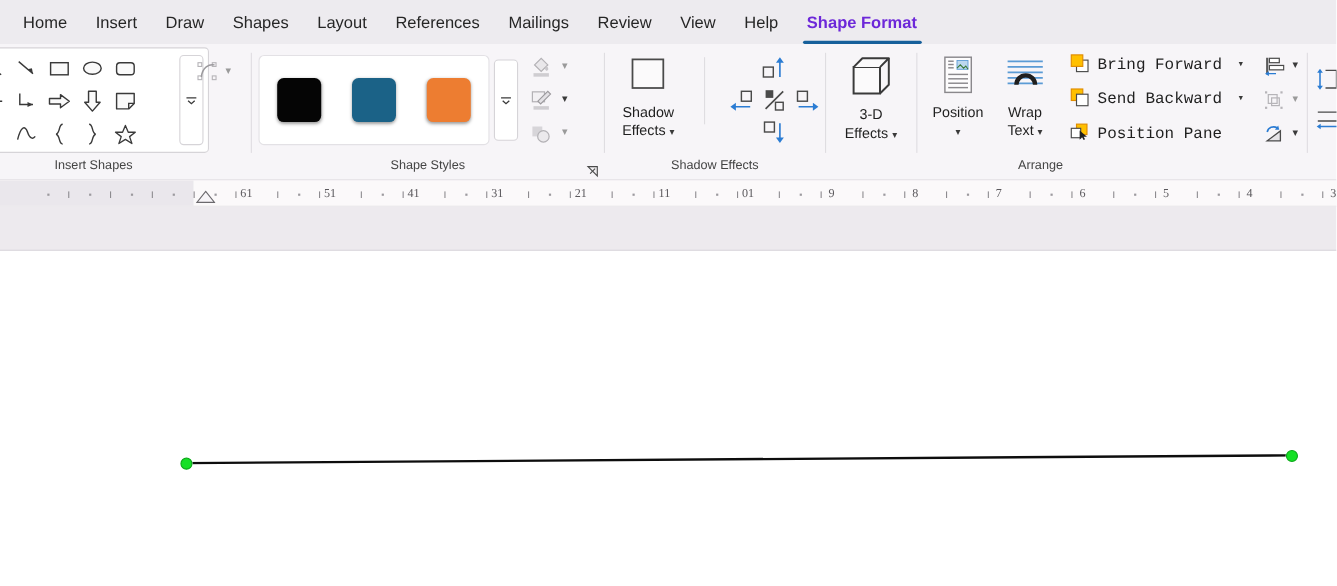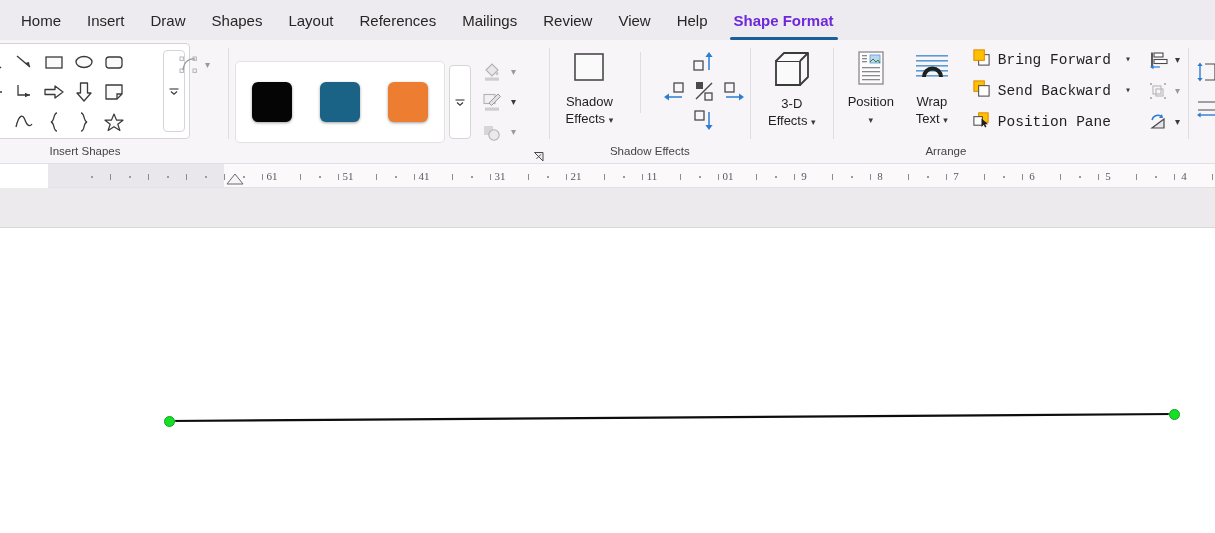--- a/index.html
+++ b/index.html
@@ -217,21 +217,20 @@
   .size-col { display: flex; flex-direction: column; gap: 8px; padding-left: 6px; }
   .size-row { display: flex; align-items: center; gap: 4px; height: 30px; }
 
   
   .ruler {
     position: relative;
     height: 24px;
     background: #F3F1F4;
     border-bottom: 1px solid #E3E1E5;
     overflow: hidden;
-    margin-left: 48px;
   }
   .ruler-white {
     position: absolute; top: 0; bottom: 0;
     left: 176px; right: 0;
     background: #FBF9FA;
   }
   .ruler-gray {
     position: absolute; top:0; bottom:0; left:0; width:176px;
     background: #EAE7EC;
   }
@@ -469,20 +468,21 @@
             <div class="icon-btn">
               <svg width="22" height="22" viewBox="0 0 22 22">
                 <rect x="3" y="5" width="9" height="9" fill="#d7d5d9"></rect>
                 <circle cx="13" cy="14" r="5.2" fill="#ebe9ec" stroke="#b3b1b5" stroke-width="1.1"></circle>
               </svg>
             </div>
             <span class="chev">▾</span>
           </div>
         </div>
       </div>
+      <div class="group-label">Shape Styles</div>
       <div class="dlg-launcher">
         <svg width="12" height="12" viewBox="0 0 12 12">
             <path d="M1.5 1.5 H10 V10 Z" fill="#f0eef1" stroke="#4a4a4a" stroke-width="1"></path>
             <path d="M3.5 7.8 L8 3.3" stroke="#4a4a4a" stroke-width="1"></path>
           </svg>
       </div>
     </div>
 
     <div class="sep"></div>
 

